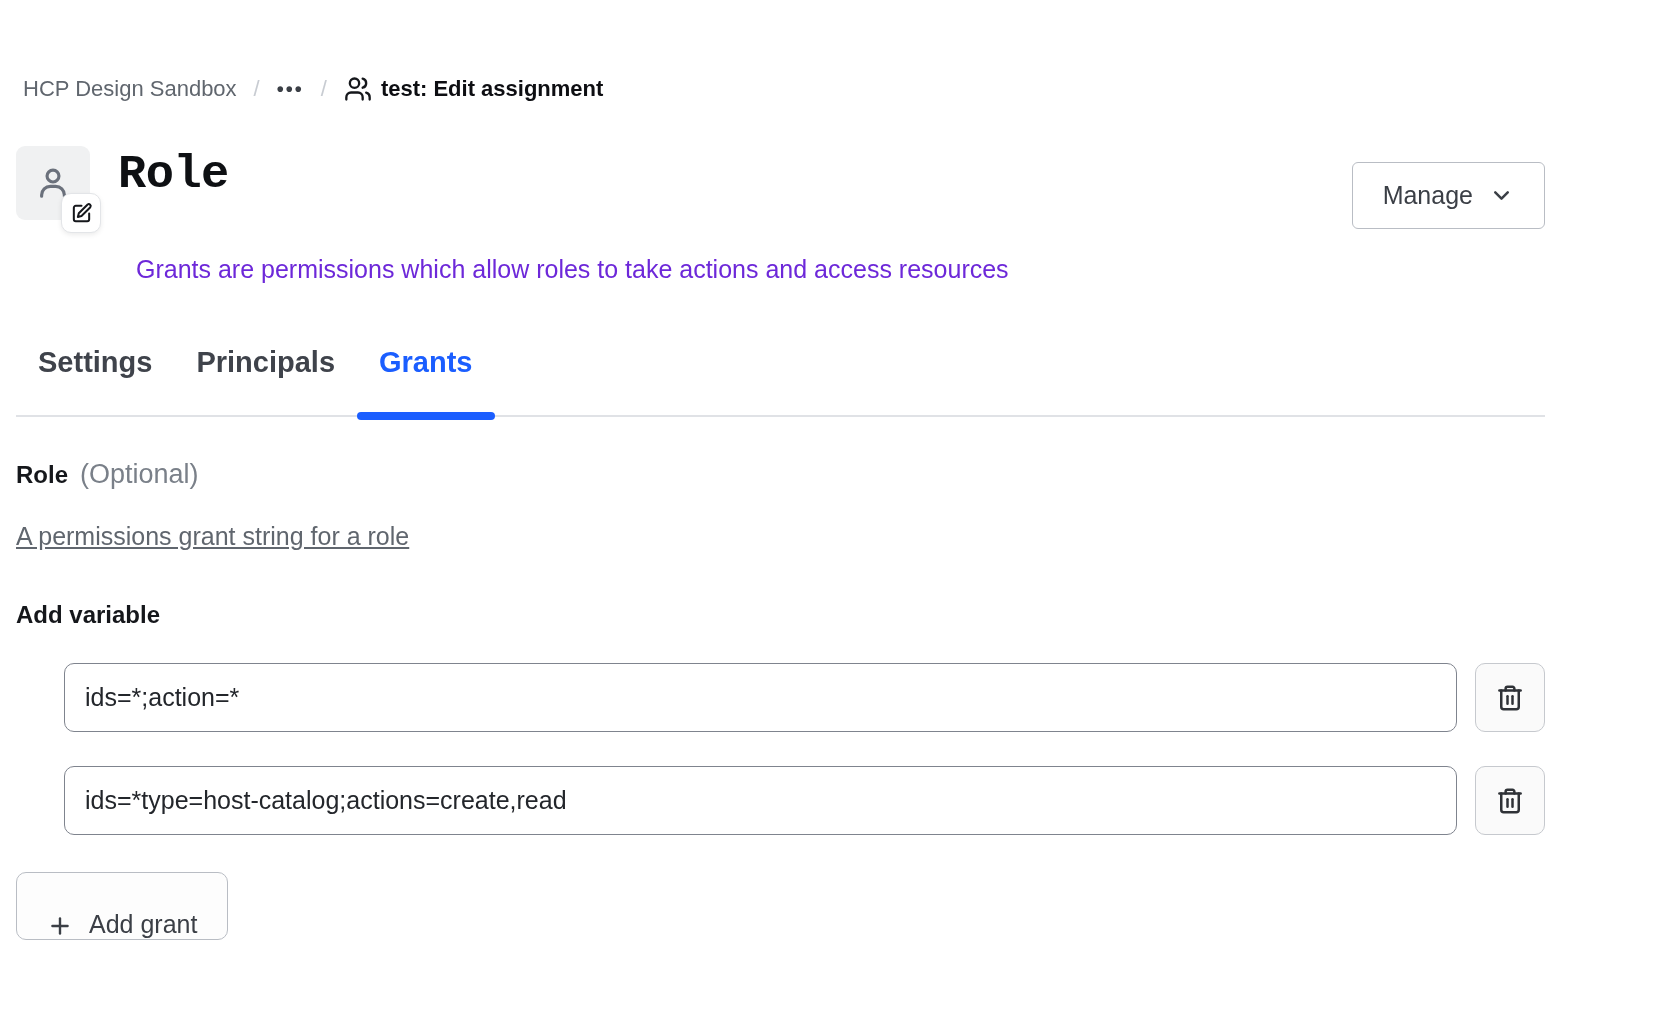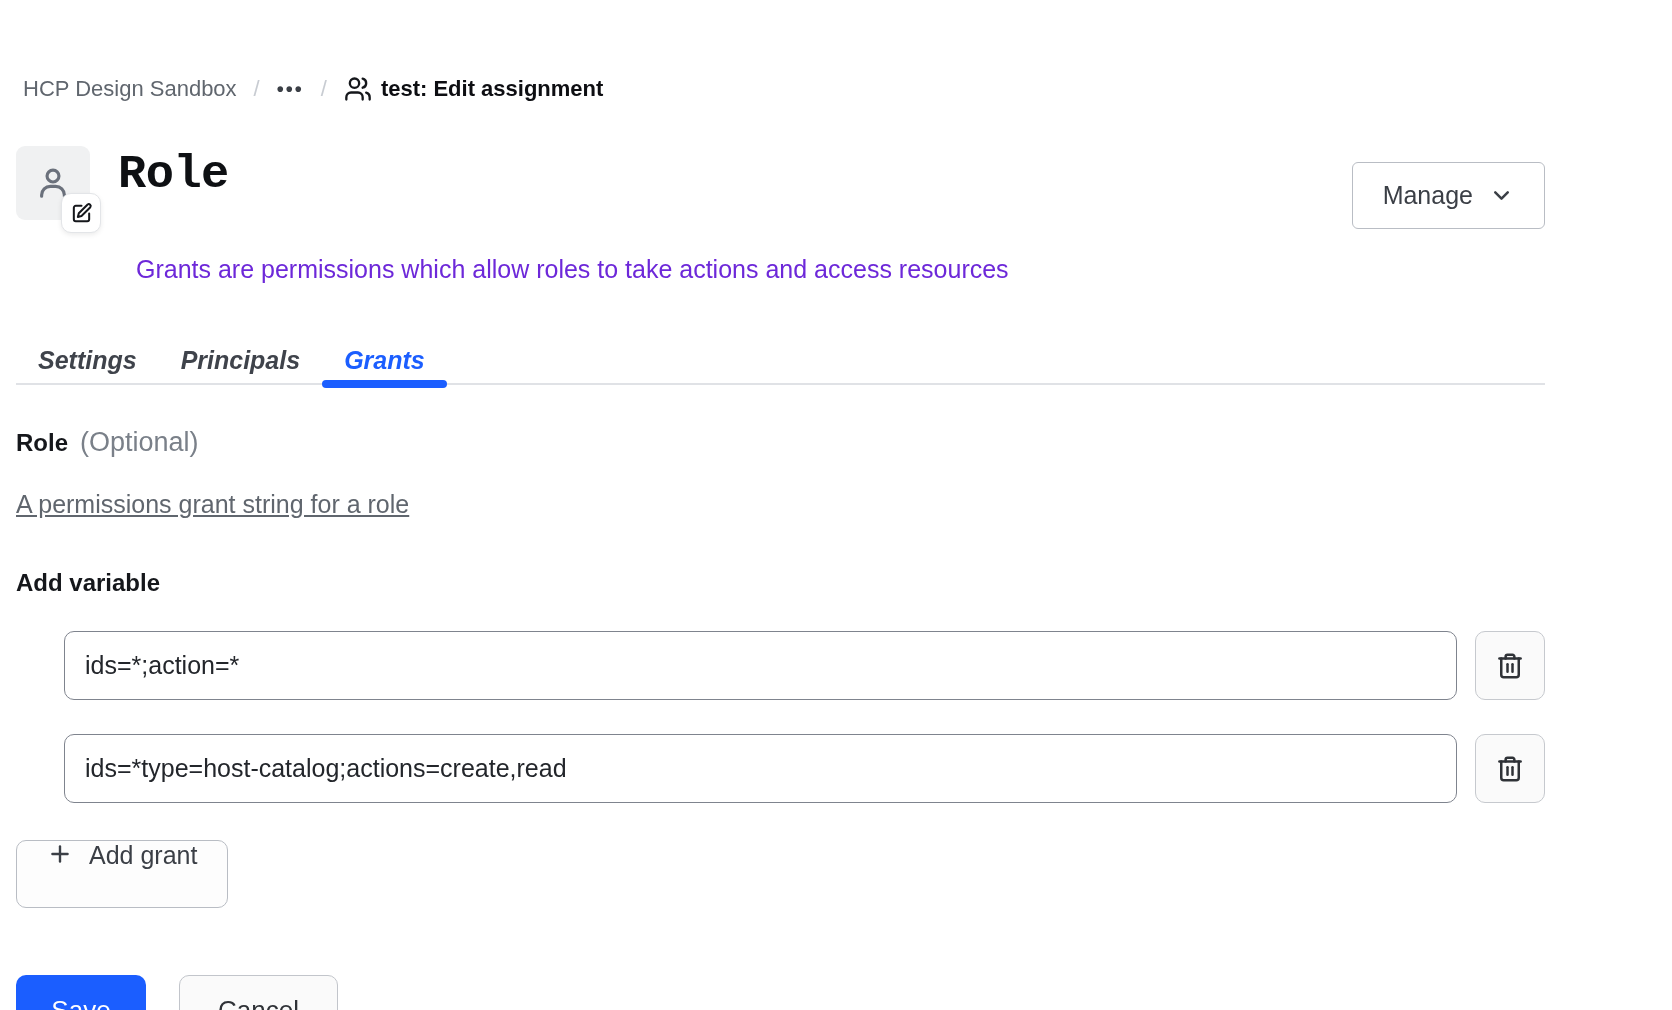--- a/index.html
+++ b/index.html
@@ -49,23 +49,23 @@
     display: flex; align-items: center; gap: 16px;
     background: #ffffff; border: 1.5px solid #b9bdc4; border-radius: 6px;
     font-family: "Liberation Sans", sans-serif;
     font-size: 25px; font-weight: 500; color: #3b3f46; cursor: pointer;
   }
   .page-desc { margin: 26px 0 0 120px; font-size: 25px; color: #6d28d9; }
 
   
   .tabs { display: flex; margin-top: 62px; border-bottom: 2px solid #e0e2e6; }
   .tab {
-    position: relative; padding: 0 22px 8px 22px;
-    font-size: 25px; font-weight: 600; color: #3f434b; cursor: pointer;
-    background: none; border: none; font-family: "Liberation Sans", sans-serif; font-style: italic;
+    position: relative; padding: 0 22px 36px 22px;
+    font-size: 29px; font-weight: 600; color: #3f434b; cursor: pointer;
+    background: none; border: none; font-family: "Liberation Sans", sans-serif;
   }
   .tab.active { color: #1b5eff; }
   .tab.active::after {
     content: ""; position: absolute; left: 0; right: 0; bottom: -5px;
     height: 8px; border-radius: 4px; background: #1b5eff;
   }
 
   
   .grant-label-row { margin-top: 42px; display: flex; align-items: baseline; gap: 12px; }
   .grant-label { font-size: 24px; font-weight: 700; color: #15171b; }
@@ -82,21 +82,21 @@
     outline: none;
   }
   .trash-btn {
     width: 70px; height: 69px; flex: 0 0 auto;
     background: #fafafa; border: 1.5px solid #c6c9ce; border-radius: 10px;
     display: flex; align-items: center; justify-content: center; cursor: pointer;
   }
 
   .add-grant-btn {
     margin-top: 37px; height: 68px; padding: 0 30px;
-    display: inline-flex; align-items: flex-start; gap: 16px;
+    display: inline-flex; align-items: flex-end; gap: 16px;
     background: #fdfdfd; border: 1.5px solid #b9bdc4; border-radius: 10px;
     font-size: 25px; font-weight: 500; color: #3b3f46; cursor: pointer;
     font-family: "Liberation Sans", sans-serif;
   }
 
   .actions { margin-top: 67px; display: flex; gap: 33px; }
   .save-btn {
     width: 130px; height: 70px;
     background: #1b5eff; color: #ffffff; border: none; border-radius: 10px;
     font-size: 26px; font-weight: 500; cursor: pointer;

